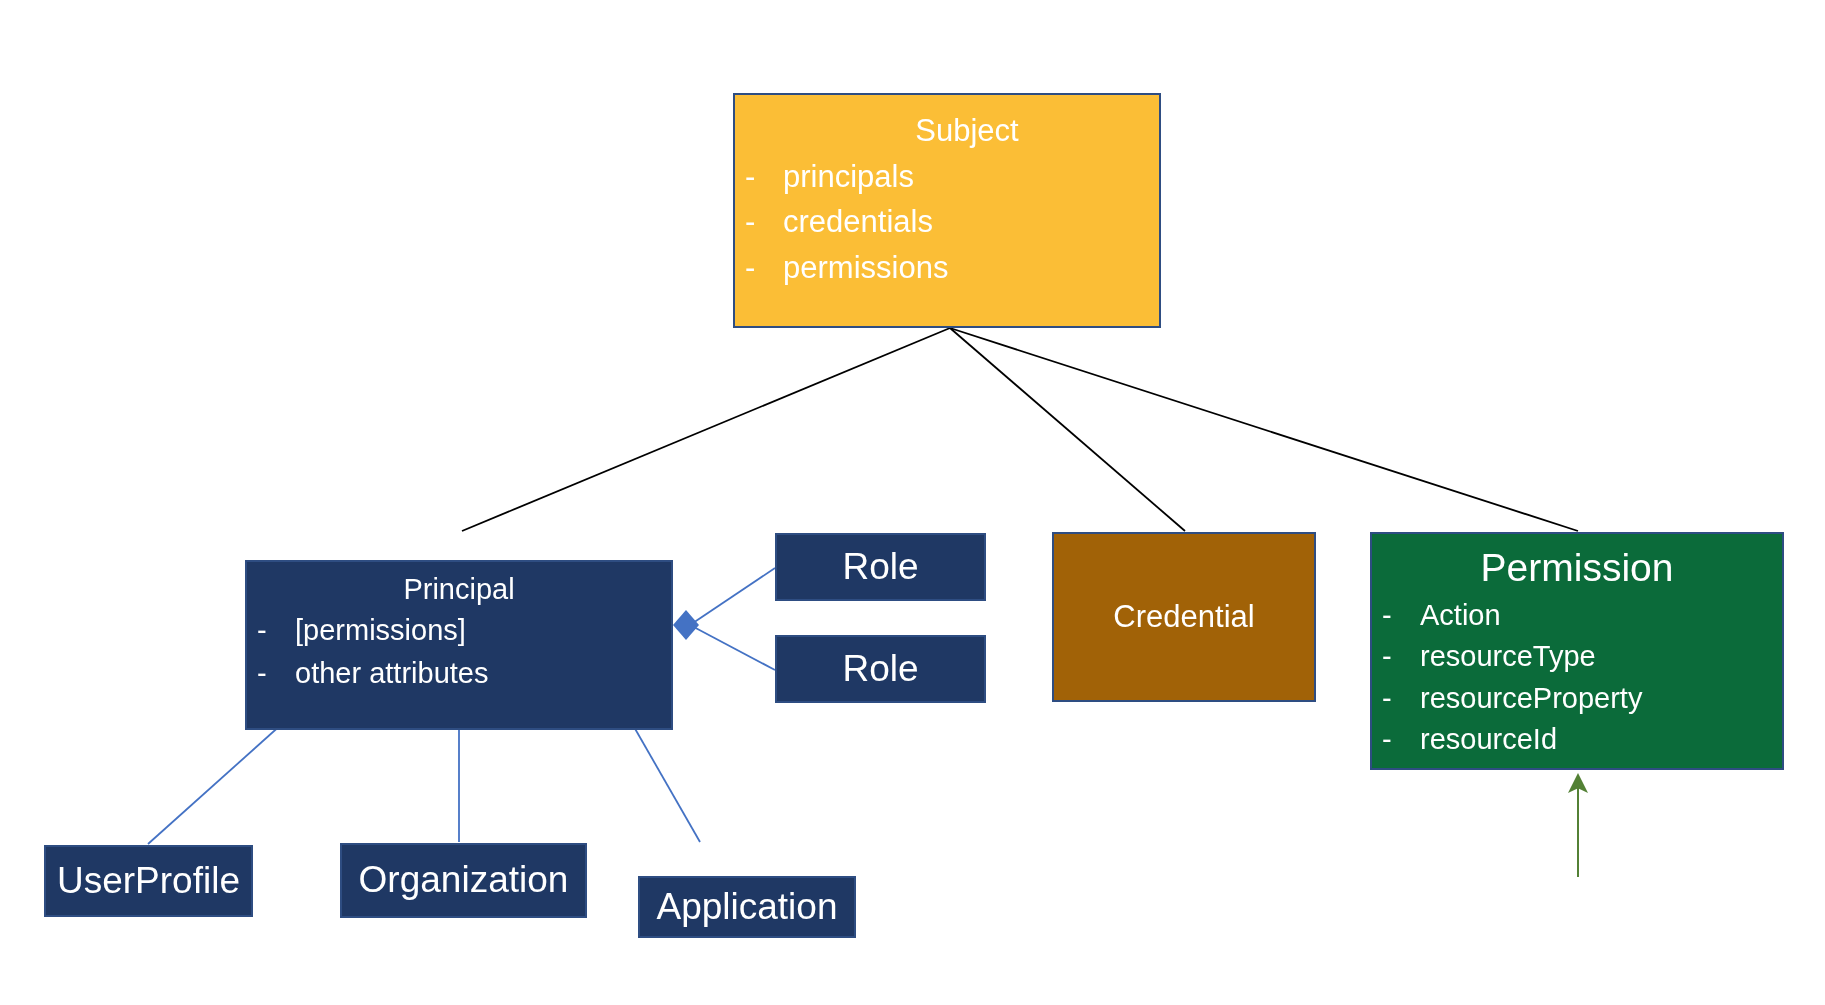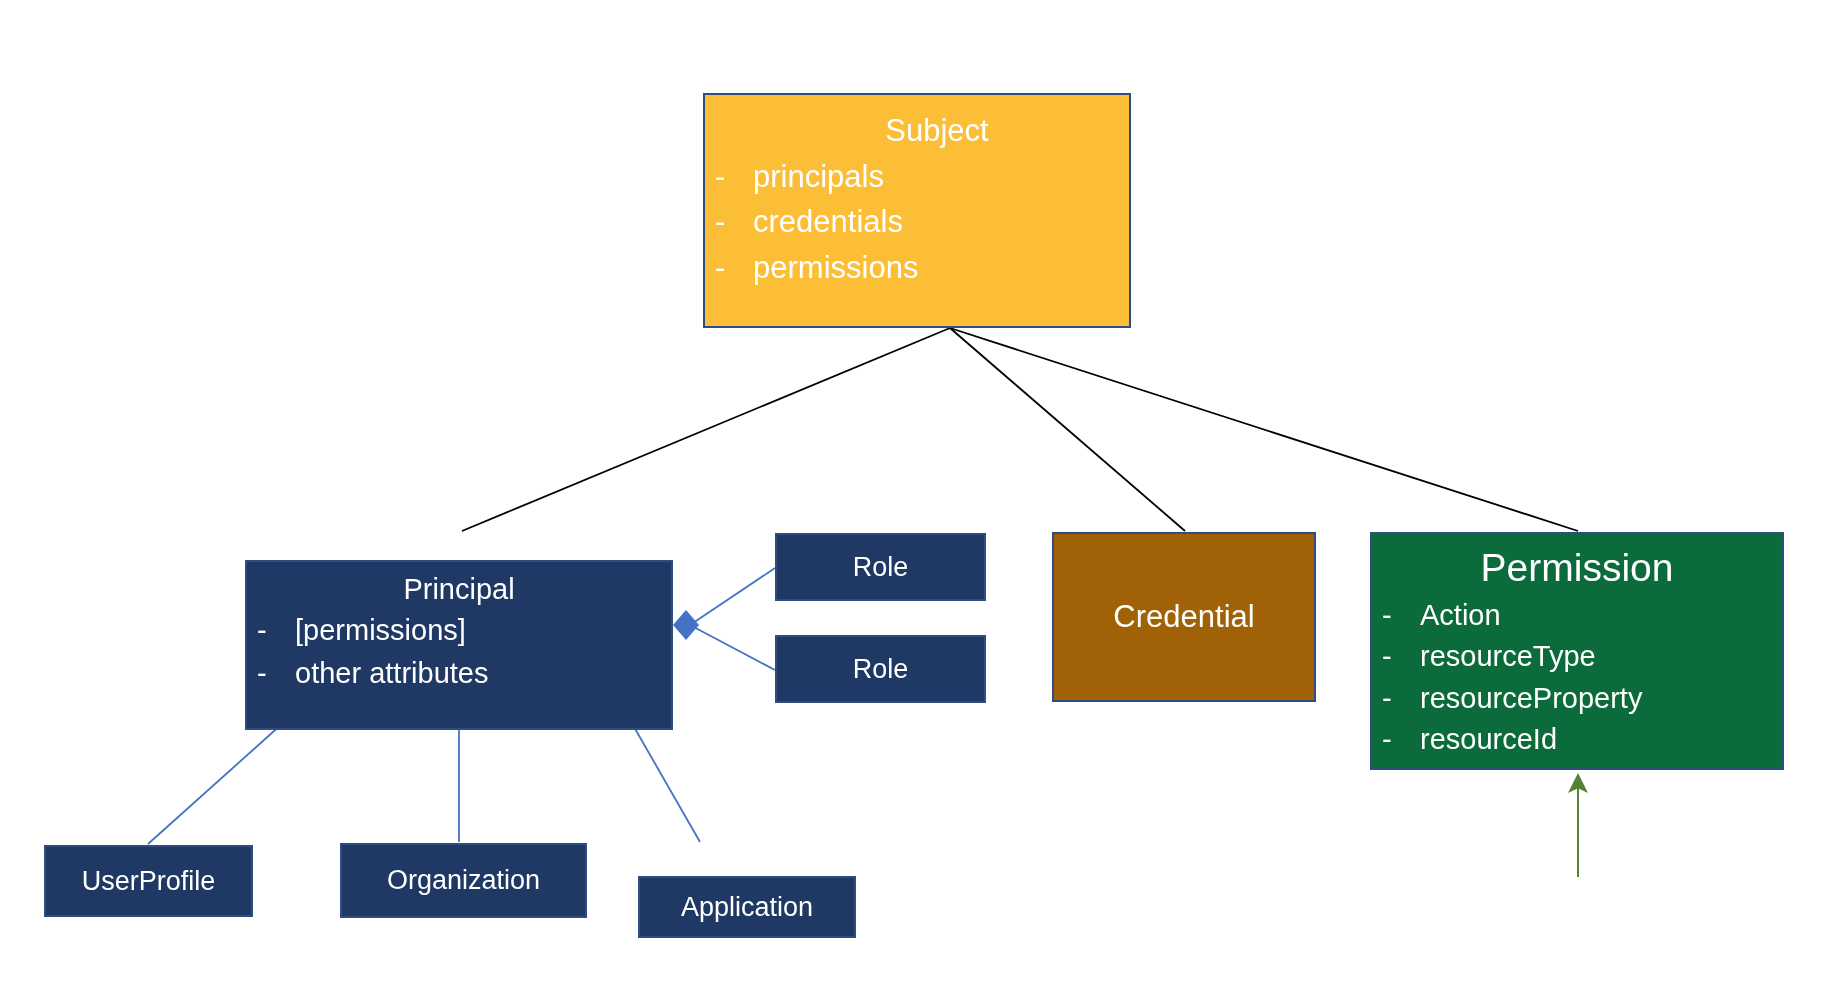--- a/index.html
+++ b/index.html
@@ -48,21 +48,21 @@
     line-height: 1.12;
   }
   .attr-list li .dash {
     width: 38px;
     flex: 0 0 38px;
     text-align: left;
   }
 
   
   #node-subject {
-    left: 703px;  top: 93px;
+    left: 733px;  top: 93px;
     width: 428px; height: 235px;
     background: #FBBE36;
     padding-top: 20px;
   }
   #node-subject .title { font-size: 31px; padding-left: 40px; }
   #node-subject .attr-list { font-size: 31px; padding-left: 10px; margin-top: 12px; }
   #node-subject .attr-list li { margin-bottom: 11px; }
 
   
   #node-principal {
@@ -75,21 +75,21 @@
   #node-principal .attr-list { font-size: 29px; padding-left: 10px; margin-top: 10px; }
   #node-principal .attr-list li { margin-bottom: 10px; }
 
   
   .navy {
     background: #1F3864;
     display: flex;
     align-items: center;
     justify-content: center;
   }
-  .navy .title { font-size: 27px; }
+  .navy .title { font-size: 37px; }
 
   #node-role        { left: 775px;  top: 533px; width: 211px; height: 68px; }
   #node-team        { left: 775px;  top: 635px; width: 211px; height: 68px; }
   #node-userprofile { left: 44px;   top: 845px; width: 209px; height: 72px; }
   #node-organization{ left: 340px;  top: 843px; width: 247px; height: 75px; }
   #node-application { left: 638px;  top: 843px; width: 218px; height: 62px; margin-top: 33px; }
 
   
   #node-credential {
     left: 1052px; top: 532px;

